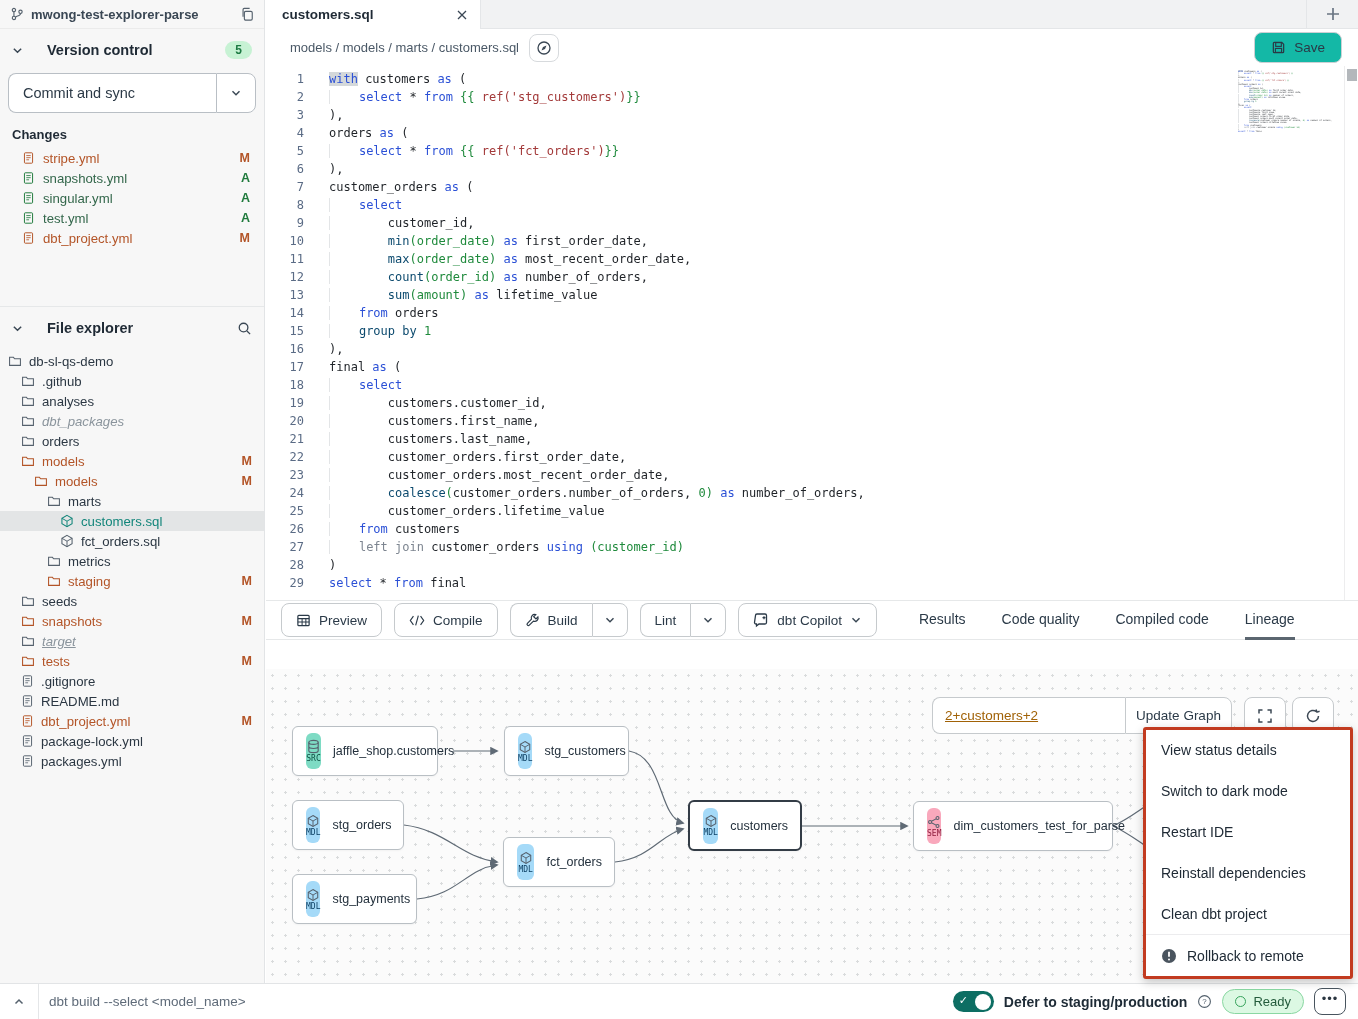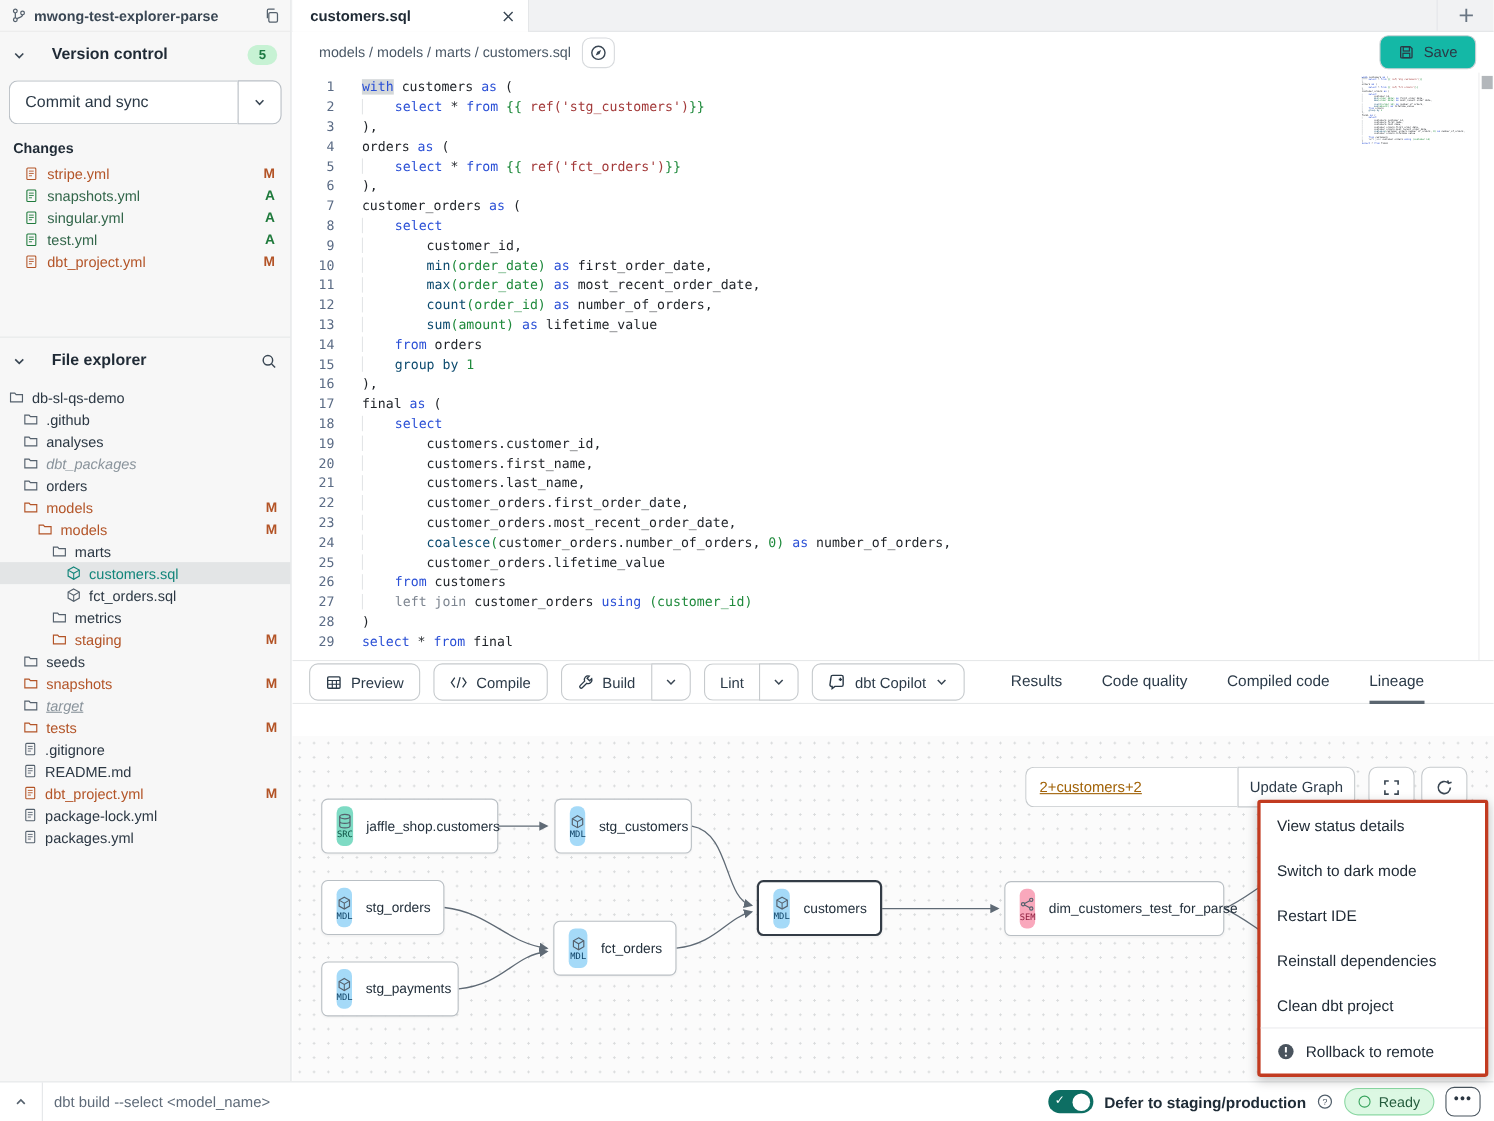--- a/index.html
+++ b/index.html
@@ -660,21 +660,21 @@
       <path d="M 187,82 L 231,82" fill="none" stroke="#5f6a75" stroke-width="1.2" marker-end="url(#arrow)"></path>
           <path d="M 363,82 C 398,88 392,148 417,154" fill="none" stroke="#5f6a75" stroke-width="1.2" marker-end="url(#arrow)"></path>
           <path d="M 138,156 C 180,161 194,188 231,193" fill="none" stroke="#5f6a75" stroke-width="1.2" marker-end="url(#arrow)"></path>
           <path d="M 151,230 C 192,226 200,200 231,196" fill="none" stroke="#5f6a75" stroke-width="1.2" marker-end="url(#arrow)"></path>
           <path d="M 349,193 C 385,189 394,166 417,160" fill="none" stroke="#5f6a75" stroke-width="1.2" marker-end="url(#arrow)"></path>
           <path d="M 536,157 C 572,157 610,157 641,157" fill="none" stroke="#5f6a75" stroke-width="1.2" marker-end="url(#arrow)"></path>
           <path d="M 847,157 C 868,147 876,138 890,131" fill="none" stroke="#5f6a75" stroke-width="1.2"></path>
           <path d="M 847,157 C 868,167 876,176 890,183" fill="none" stroke="#5f6a75" stroke-width="1.2"></path>
         </svg>
       <div id="lg-nodes">
-          <div class="node" style="left: 26px; top: 57px; width: 161px; height: 50px;">
+          <div class="node" style="left: 26px; top: 57px; width: 146px; height: 50px;">
             <span class="nbadge src">
               <span class="icon">
                 <svg width="15" height="15" viewBox="0 0 16 16">
                   <ellipse cx="8" cy="3.6" rx="5" ry="2.1" fill="none" stroke="currentColor" stroke-width="1.2"></ellipse>
                   <path d="M3 3.6v8.8c0 1.2 2.2 2.1 5 2.1s5-.9 5-2.1V3.6M3 8c0 1.2 2.2 2.1 5 2.1s5-.9 5-2.1" fill="none" stroke="currentColor" stroke-width="1.2"></path>
                 </svg>
               </span>
               <span>SRC</span>
             </span>
             <span class="nlabel">jaffle_shop.customers</span>

